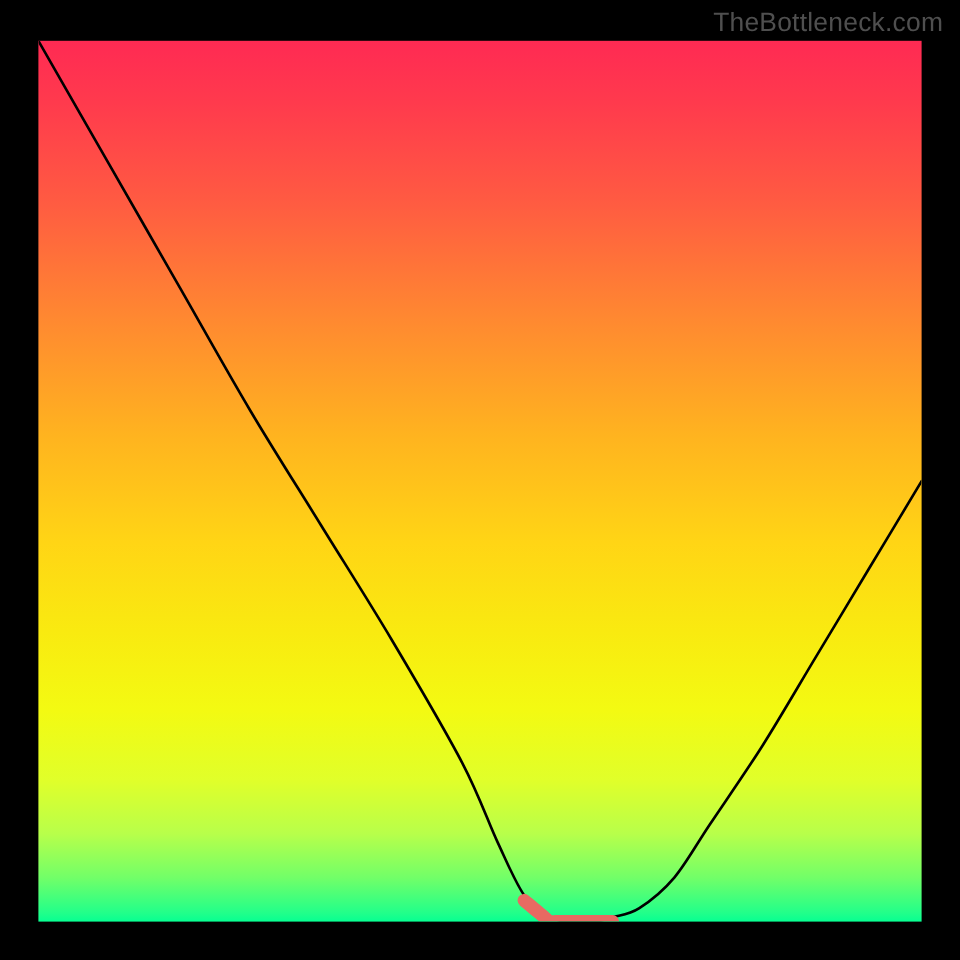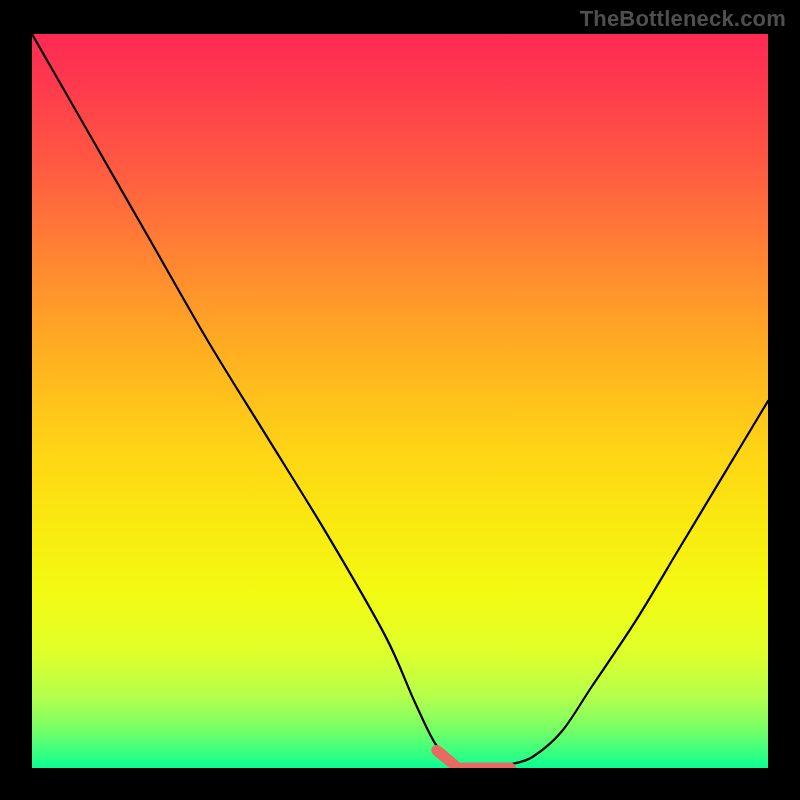--- a/index.html
+++ b/index.html
@@ -10,21 +10,21 @@
     position: relative;
     font-family: Arial, Helvetica, sans-serif;
     overflow: hidden;
   }
   .watermark {
     position: absolute;
     top: 6px;
     right: 14px;
     color: #4f4f4f;
     font-size: 22px;
-    font-weight: 700;
+    font-weight: 400;
     user-select: none;
     letter-spacing: 0.2px;
   }
   .plot-area {
     position: absolute;
     left: 32px;
     right: 32px;
     top: 34px;
     bottom: 32px;
     background: linear-gradient(

